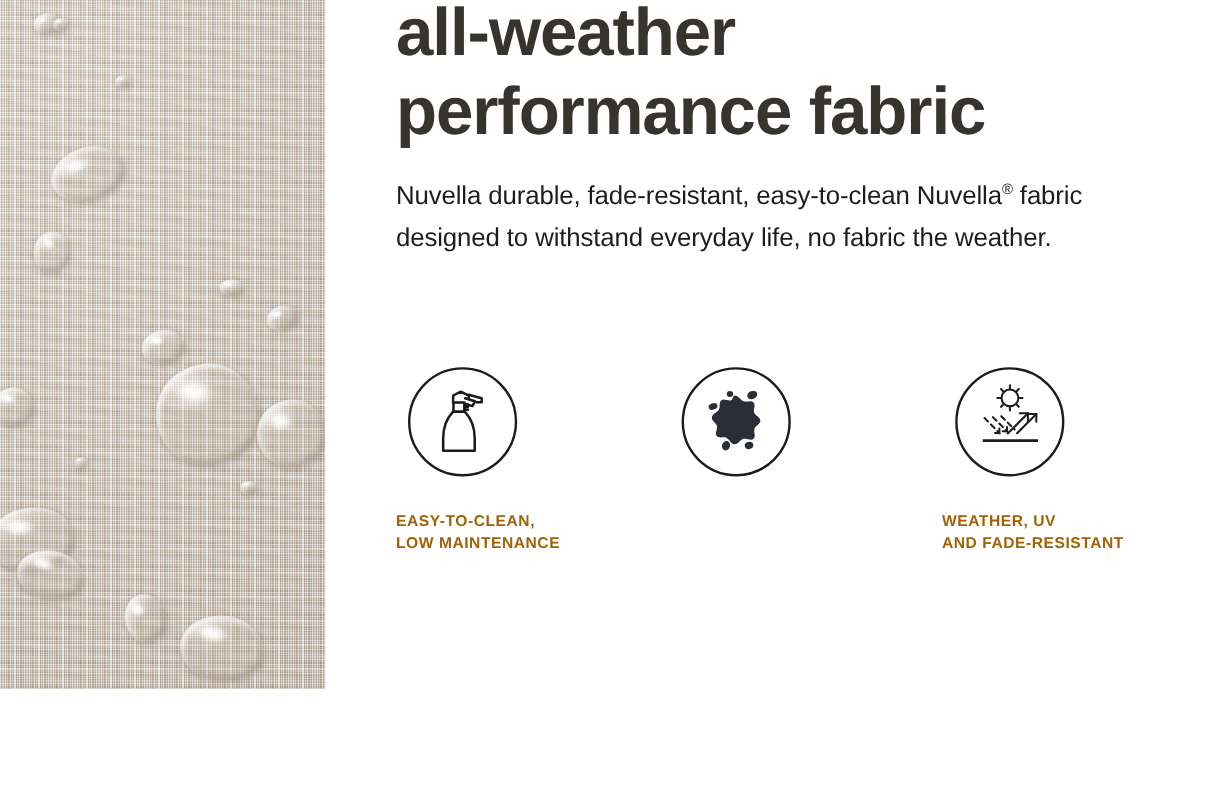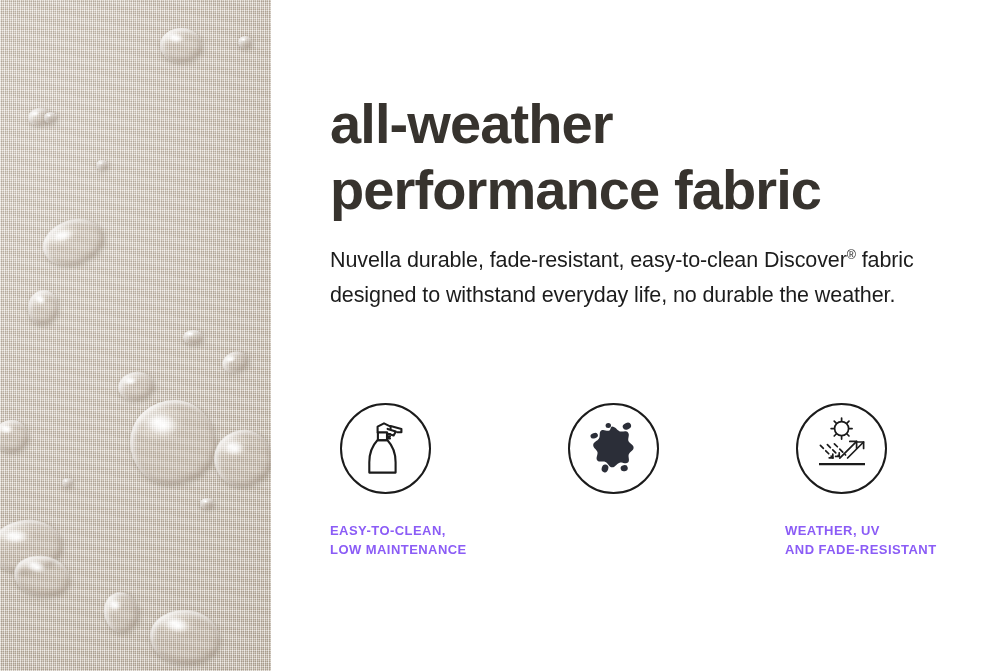--- a/index.html
+++ b/index.html
@@ -12,21 +12,21 @@
     font-family: "Liberation Sans", sans-serif;
     -webkit-font-smoothing: antialiased;
   }
 
   .promo-banner {
     position: relative;
     width: 1005px;
     height: 476px;
     background: #ffffff;
     display: flex;
-    align-items: flex-start;
+    align-items: center;
   }
 
   
   .fabric-panel {
     position: relative;
     width: 271px;
     height: 671px;
     flex: 0 0 271px;
     overflow: hidden;
     background: #cdc3b6;
@@ -169,21 +169,21 @@
     height: 93px;
     display: block;
   }
 
   .feature-caption {
     margin-top: 26px;
     font-size: 13px;
     line-height: 19px;
     font-weight: 700;
     letter-spacing: 0.45px;
-    color: #8b5cf6;
+    color: #a16207;
     text-transform: uppercase;
     white-space: pre-line;
   }
 
   .feature.f1 .feature-badge { margin-left: 9px; }
   .feature.f1 .feature-caption { margin-left: 0px; }
   .feature.f2 .feature-badge { margin-left: 10px; }
   .feature.f2 .feature-caption { margin-left: 0px; }
   .feature.f3 .feature-badge { margin-left: 11px; }
   .feature.f3 .feature-caption { margin-left: 1px; }
@@ -217,22 +217,22 @@
     </div>
   </div>
 
   <div class="content-panel">
 
     <h1 class="headline">all-weather
 performance fabric</h1>
 
     <p class="subcopy">
       <span>Nuvella durable, fade-resistant, easy-to-clean</span>
-      <span>Discover</span><sup>®</sup><span> fabric designed to withstand everyday life,</span>
-      <span>no durable the weather.</span>
+      <span>Nuvella</span><sup>®</sup><span> fabric designed to withstand everyday life,</span>
+      <span>no fabric the weather.</span>
     </p>
 
     <div class="features">
 
       <div class="feature f1">
         <svg class="feature-badge" viewBox="0 0 93 93">
           <circle cx="46.5" cy="46.5" r="44.5" fill="none" stroke="#1b1b1b" stroke-width="2"></circle>
           <g fill="none" stroke="#1b1b1b" stroke-width="2.1" stroke-linejoin="round" stroke-linecap="round">
 
             <path d="M38.4 38.2 C32.6 44.4 30.3 52.4 30.3 60.2 L30.3 70.6 L56.6 70.6 L56.6 60.2 C56.6 52.4 54.3 44.4 48.5 38.2 Z"></path>

